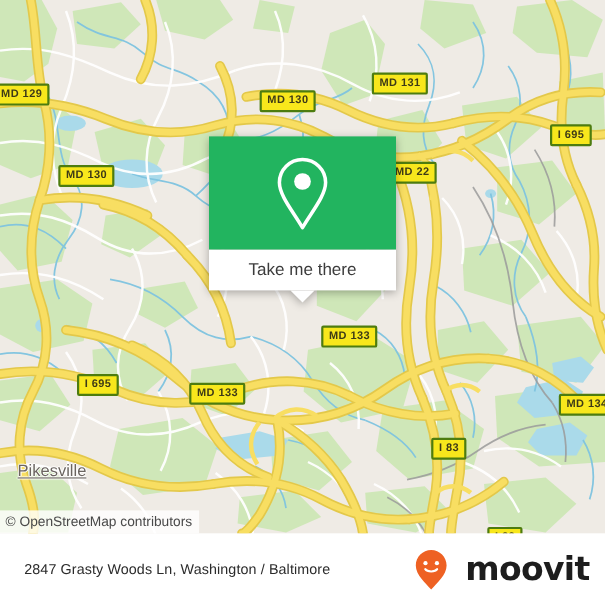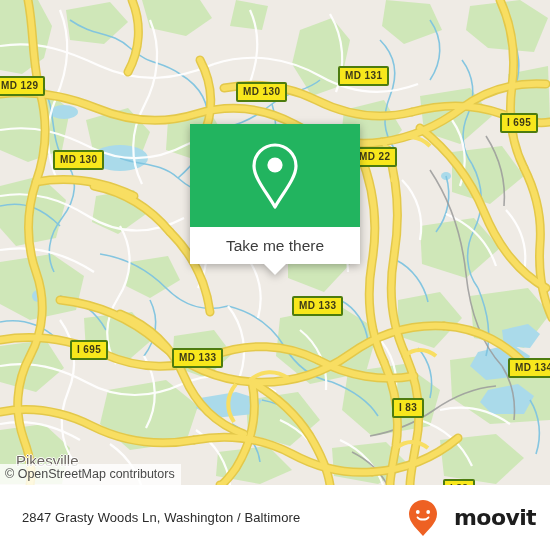--- a/index.html
+++ b/index.html
@@ -141,21 +141,21 @@
     font-family: "Liberation Sans", sans-serif;
   }
   #brand {
     display: flex;
     align-items: center;
     gap: 2px;
   }
   #brand-mark svg { display: block; }
   #brand-name {
     color: #1d1d1d;
-    font-size: 22px;
+    font-size: 30px;
     font-weight: bold;
     letter-spacing: -0.6px;
     font-family: "DejaVu Sans", sans-serif;
     margin-left: 14px;
   }
 </style>
 </head>
 <body>
 
 <div id="app">
@@ -364,21 +364,21 @@
     <div class="shield" style="left:500px; top:113px;">I 695</div>
     <div class="shield" style="left:53px;  top:150px;">MD 130</div>
     <div class="shield" style="left:352px; top:147px;">MD 22</div>
     <div class="shield" style="left:292px; top:296px;">MD 133</div>
     <div class="shield" style="left:70px;  top:340px;">I 695</div>
     <div class="shield" style="left:172px; top:348px;">MD 133</div>
     <div class="shield" style="left:508px; top:358px;">MD 134</div>
     <div class="shield" style="left:392px; top:398px;">I 83</div>
     <div class="shield" style="left:443px; top:479px;">I 83</div>
 
-    <div class="place-label" style="left:16px; top:452px;">Pikesville</div>
+    <div class="place-label" style="left:16px; top:420px;text-decoration:underline;">Pikesville</div>
 
     <div id="popup">
       <div id="popup-header">
         <span id="popup-pin-icon">
           <svg width="56" height="70" viewBox="0 0 56 70" aria-hidden="true">
             <path d="M28 4 C16.4 4 7 13.4 7 25 C7 37 20 52 28 66 C36 52 49 37 49 25 C49 13.4 39.6 4 28 4 Z" fill="none" stroke="#ffffff" stroke-width="3.2" stroke-linejoin="round"></path>
             <circle cx="28" cy="24" r="7.6" fill="#ffffff"></circle>
           </svg>
         </span>
       </div>

